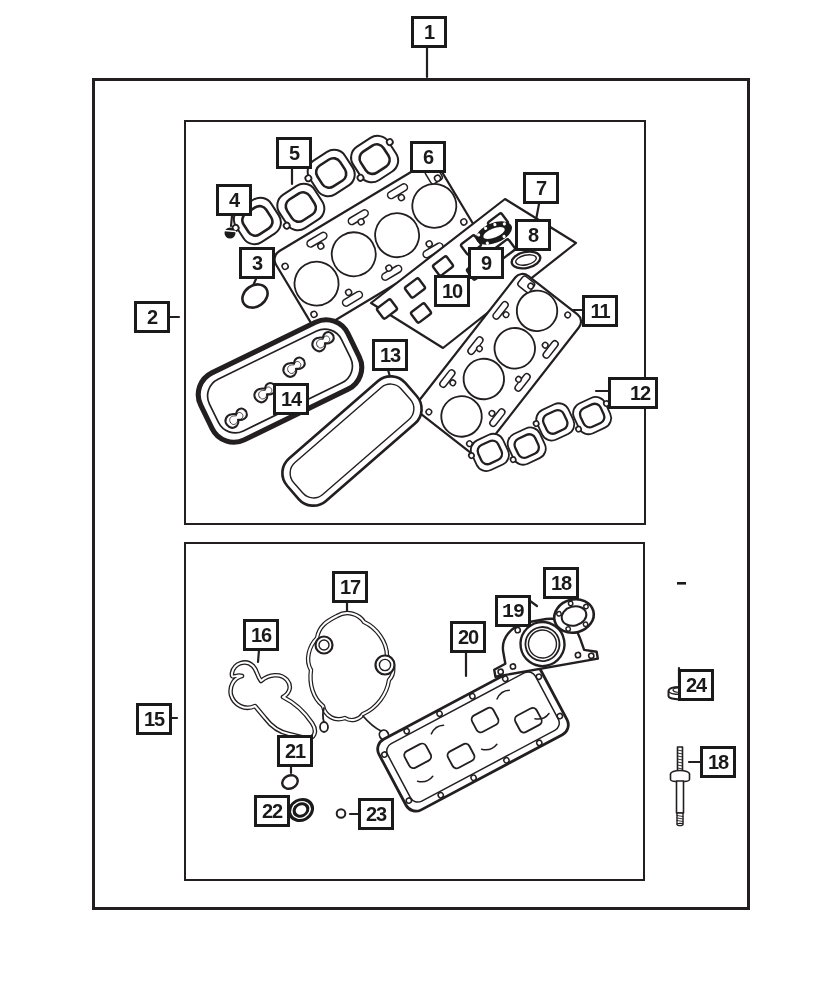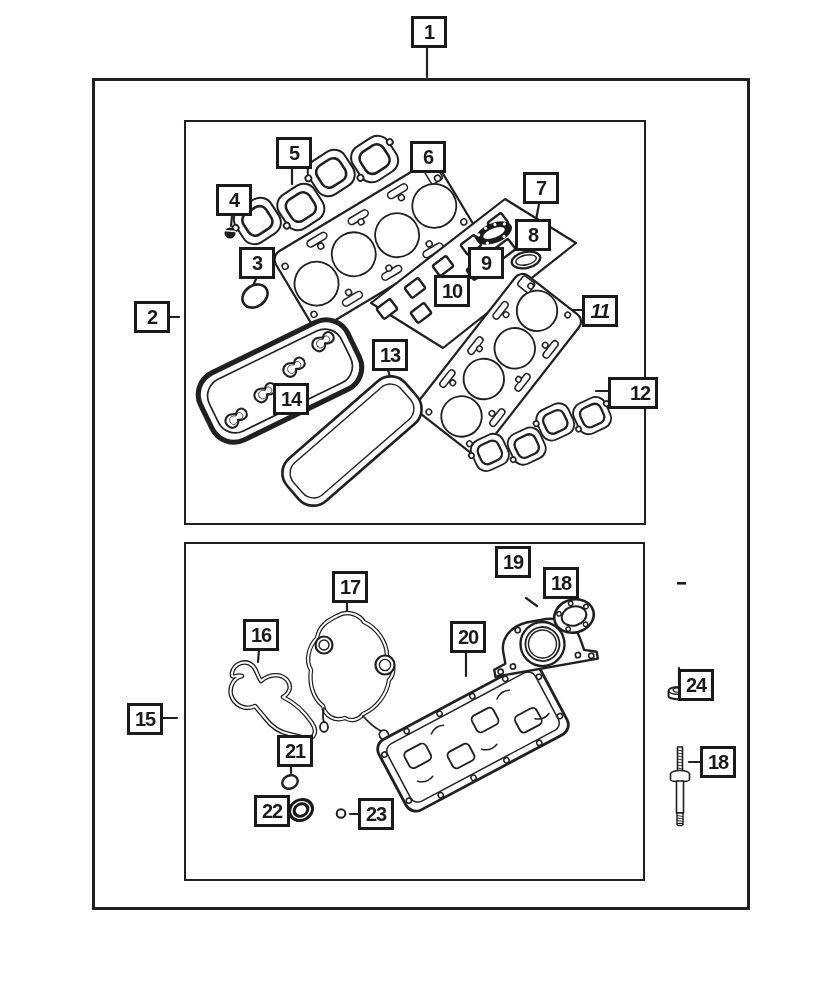--- a/index.html
+++ b/index.html
@@ -307,29 +307,29 @@
   <div class="callout" style="left:411px;top:16px;">1</div>
   <div class="callout" style="left:134px;top:301px;">2</div>
   <div class="callout" style="left:239px;top:247px;">3</div>
   <div class="callout" style="left:216px;top:184px;">4</div>
   <div class="callout" style="left:276px;top:137px;">5</div>
   <div class="callout" style="left:410px;top:141px;">6</div>
   <div class="callout" style="left:523px;top:172px;">7</div>
   <div class="callout" style="left:515px;top:219px;">8</div>
   <div class="callout" style="left:468px;top:247px;">9</div>
   <div class="callout" style="left:434px;top:275px;">10</div>
-  <div class="callout" style="left:582px;top:295px;font-style:italic;">11</div>
+  <div class="callout" style="left:582px;top:295px;">11</div>
   <div class="callout" style="left:608px;top:377px;padding-left:16px;">12</div>
   <div class="callout" style="left:372px;top:339px;">13</div>
   <div class="callout" style="left:273px;top:383px;text-align:center;">14</div>
-  <div class="callout" style="left:127px;top:703px;">15</div>
+  <div class="callout" style="left:136px;top:703px;">15</div>
   <div class="callout" style="left:243px;top:619px;">16</div>
   <div class="callout" style="left:332px;top:571px;">17</div>
   <div class="callout" style="left:543px;top:543px;margin-top:24px;">18</div>
-  <div class="callout" style="left:495px;top:546px;">19</div>
+  <div class="callout" style="left:495px;top:595px;font-family:Liberation Mono, monospace;">19</div>
   <div class="callout" style="left:450px;top:621px;text-align:right;">20</div>
   <div class="callout" style="left:277px;top:735px;">21</div>
   <div class="callout" style="left:254px;top:795px;">22</div>
   <div class="callout" style="left:358px;top:798px;">23</div>
   <div class="callout" style="left:678px;top:636px;margin-top:33px;">24</div>
   <div class="callout" style="left:700px;top:746px;">18</div>
 
 </div>
 
 </body></html>

